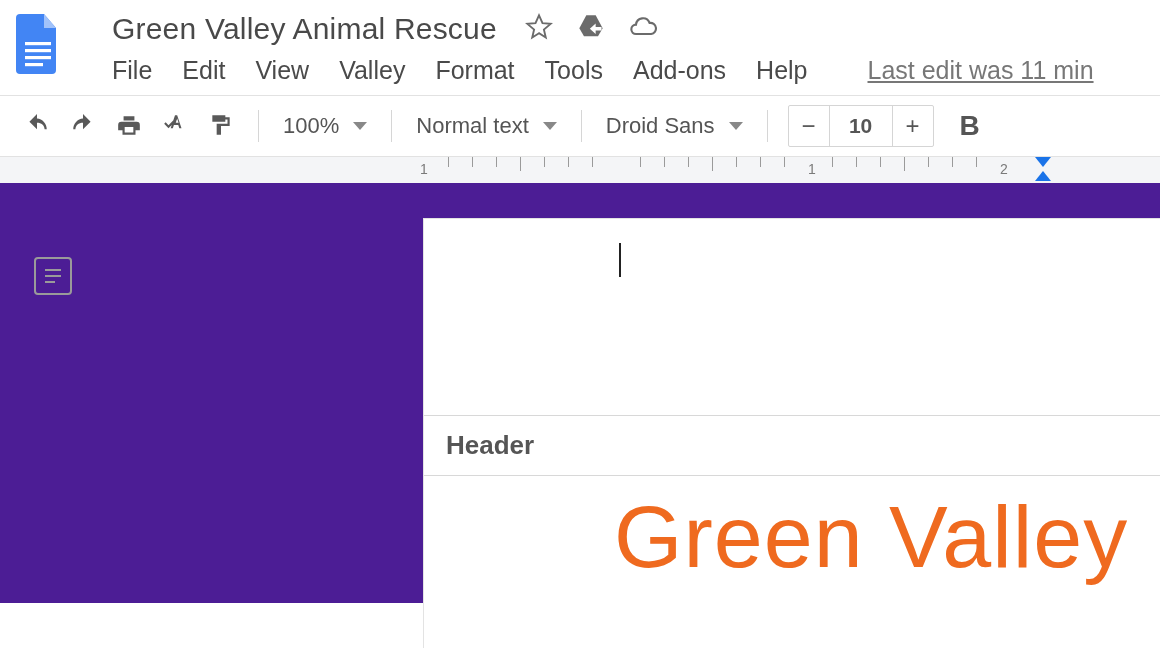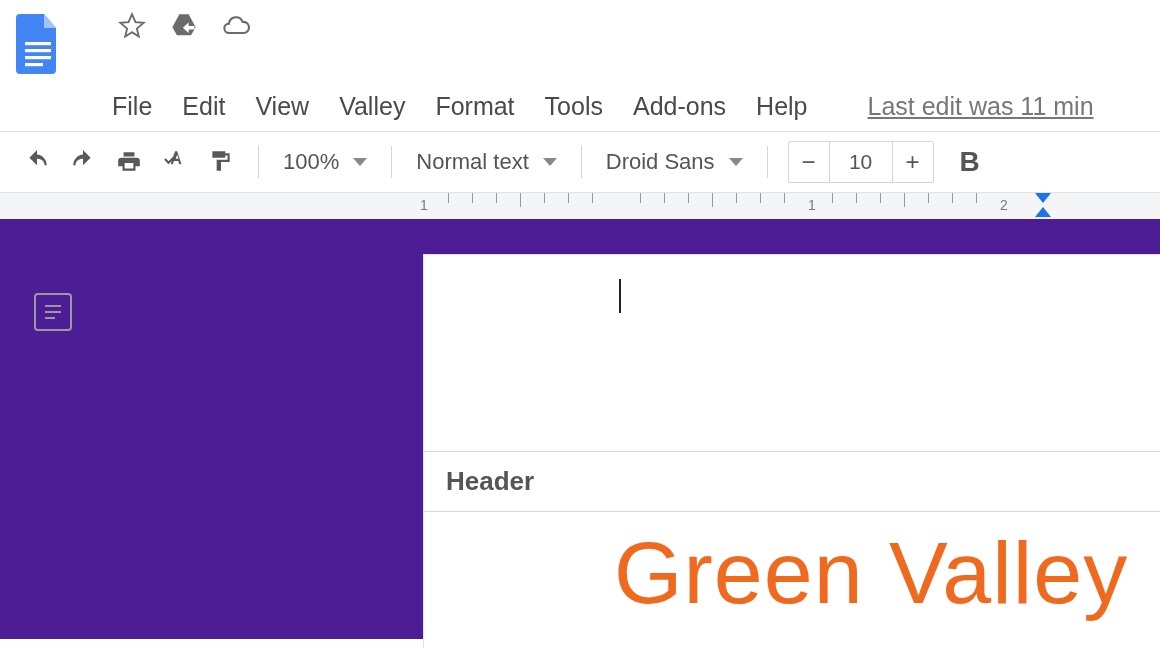--- a/index.html
+++ b/index.html
@@ -10,35 +10,35 @@
     .app-icon { width: 52px; height: 70px; display: flex; align-items: flex-start; justify-content: center; padding-top: 6px; }
     .app-icon svg { width: 44px; height: 60px; }
     .title-col { flex: 1; display: flex; flex-direction: column; }
     .title-row { display: flex; align-items: center; gap: 22px; padding: 4px 0 6px 48px; }
     .doc-title { font-size: 30px; color: #494949; letter-spacing: 0.2px; font-weight: 400; }
     .title-icons { display: flex; align-items: center; gap: 24px; margin-left: 6px; }
     .title-icons svg { width: 28px; height: 28px; fill: #6b6b6b; }
     
     
     .menubar { display: flex; align-items: center; gap: 30px; padding: 4px 0 10px 48px; font-size: 25px; color: #4a4a4a; }
-    .menubar span { cursor: pointer; margin-top: 38px; }
+    .menubar span { cursor: pointer; }
     .last-edit { color: #777; text-decoration: underline; margin-left: 30px; white-space: nowrap; }
     
     .divider { border-top: 1px solid #e2e2e2; }
     
     
     .toolbar { display: flex; align-items: center; height: 60px; padding: 0 14px; gap: 0; }
     .tbtn { display: flex; align-items: center; justify-content: center; padding: 6px 10px; cursor: pointer; }
     .tbtn svg { width: 26px; height: 26px; fill: #595959; }
     .sep { width: 1px; height: 32px; background: #d6d6d6; margin: 0 14px; }
     .dd { display: flex; align-items: center; gap: 14px; font-size: 22px; color: #555; cursor: pointer; padding: 0 10px; }
     .caret { width: 0; height: 0; border-left: 7px solid transparent; border-right: 7px solid transparent; border-top: 8px solid #888; }
     .fontsize { display: flex; align-items: center; border: 1px solid #d5d5d5; border-radius: 2px; margin: 0 16px 0 6px; }
     .fontsize .fsbtn { width: 40px; height: 40px; display: flex; align-items: center; justify-content: center; font-size: 24px; color: #555; cursor: pointer; }
-    .fontsize input { width: 64px; height: 40px; border: none; border-left: 1px solid #d5d5d5; border-right: 1px solid #d5d5d5; text-align: center; font-size: 21px; color: #555; outline: none; }
+    .fontsize input { width: 64px; height: 40px; border: none; border-left: 1px solid #d5d5d5; border-right: 1px solid #d5d5d5; text-align: center; font-size: 21px; color: #555; outline: none; font-weight: bold; }
     .bold { font-size: 28px; font-weight: 700; color: #555; padding: 0 10px; cursor: pointer; }
     
     .ruler-area { background: #f4f5f7; border-top: 1px solid #e2e2e2; }
     .ruler { height: 26px; position: relative; margin-left: 424px; }
     .ruler .tick { position: absolute; top: 0; width: 1px; height: 10px; background: #9a9a9a; }
     .ruler .tick.maj { height: 14px; }
     .ruler .num { position: absolute; top: 4px; font-size: 14px; color: #7a7a7a; transform: translateX(-50%); }
     .marker-down { position: absolute; top: 0; left: 611px; width: 0; height: 0; border-left: 8px solid transparent; border-right: 8px solid transparent; border-top: 10px solid #1a73e8; }
     .marker-up { position: absolute; top: 14px; left: 611px; width: 0; height: 0; border-left: 8px solid transparent; border-right: 8px solid transparent; border-bottom: 10px solid #1a73e8; }
     
@@ -61,20 +61,21 @@
       <path d="M4 0 h24 l12 14 v42 a4 4 0 0 1 -4 4 H4 a4 4 0 0 1 -4 -4 V4 a4 4 0 0 1 4 -4 z" fill="#4285f4"></path>
       <path d="M28 0 l12 14 h-12 z" fill="#a1c2fa"></path>
       <rect x="9" y="28" width="26" height="3.2" fill="#fff"></rect>
       <rect x="9" y="35" width="26" height="3.2" fill="#fff"></rect>
       <rect x="9" y="42" width="26" height="3.2" fill="#fff"></rect>
       <rect x="9" y="49" width="18" height="3.2" fill="#fff"></rect>
     </svg>
   </div>
   <div class="title-col">
     <div class="title-row">
+      <span class="doc-title">Green Valley Animal Rescue</span>
       <div class="title-icons">
         <span>
           <svg viewBox="0 0 24 24">
               <path d="M12 17.3 6.2 21l1.6-6.8L2 9.3l7-.6L12 2l3 6.7 7 .6-5.8 4.9L17.8 21z" fill="none" stroke="#6b6b6b" stroke-width="1.6"></path>
             </svg>
         </span>
         <span>
           <svg viewBox="0 0 24 24">
               <path d="M8 2 L16 2 L22 13 L18 20 L6 20 L2 13 Z" fill="#6b6b6b"></path>
               <path d="M16 12 h5 v3 h-5 v3 l-5-4.5 5-4.5z" fill="#fff"></path>

